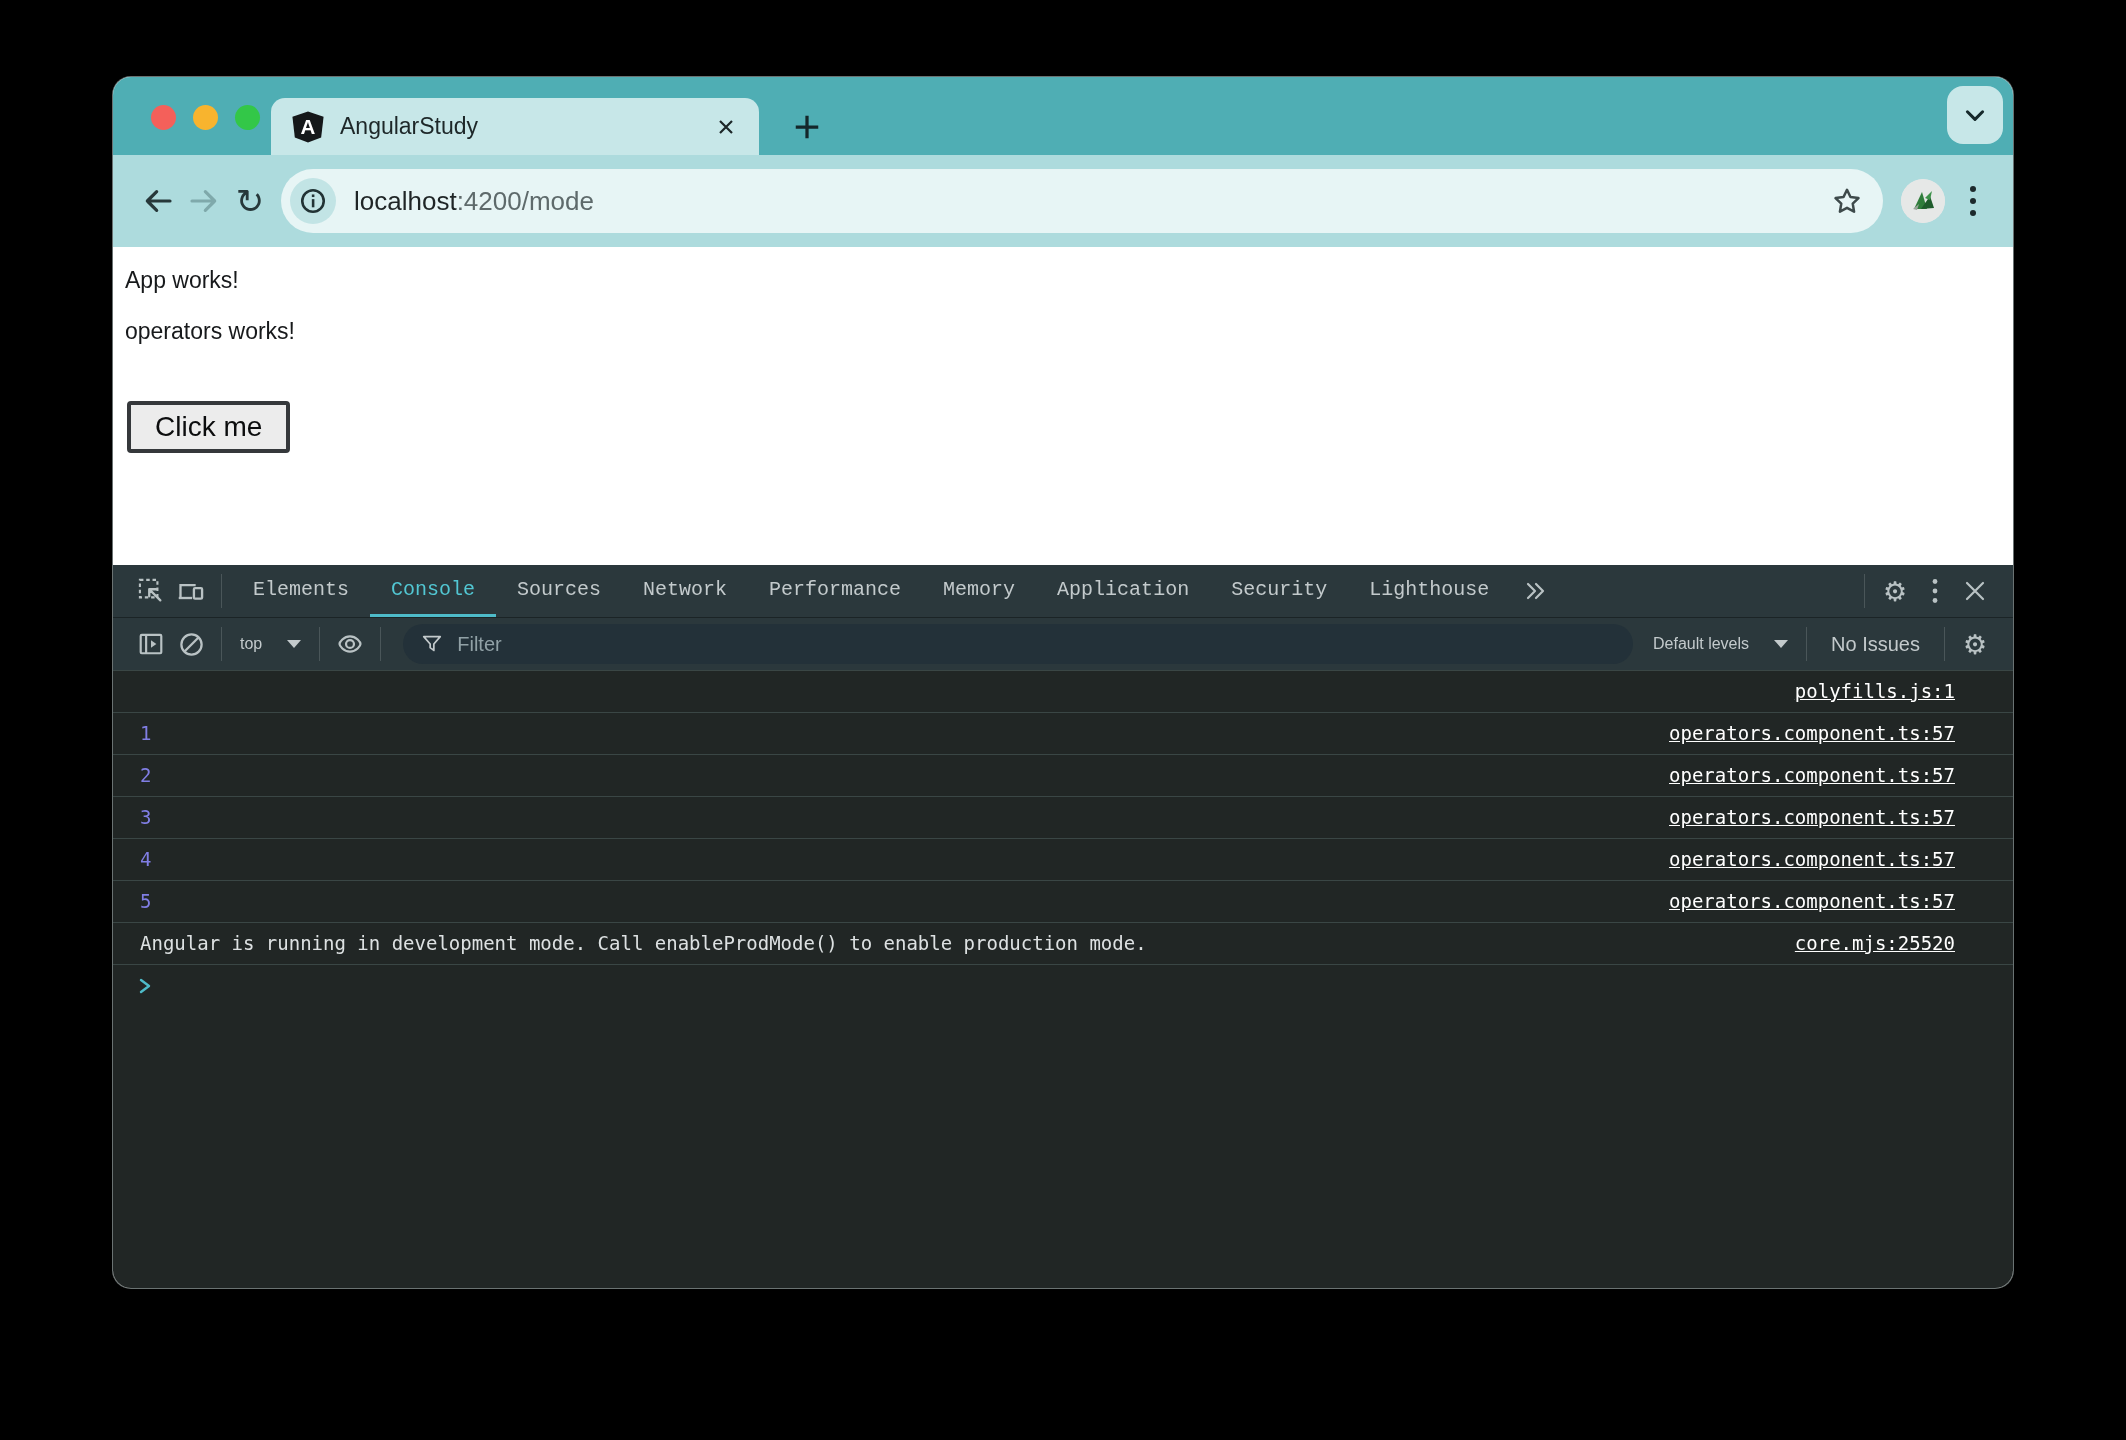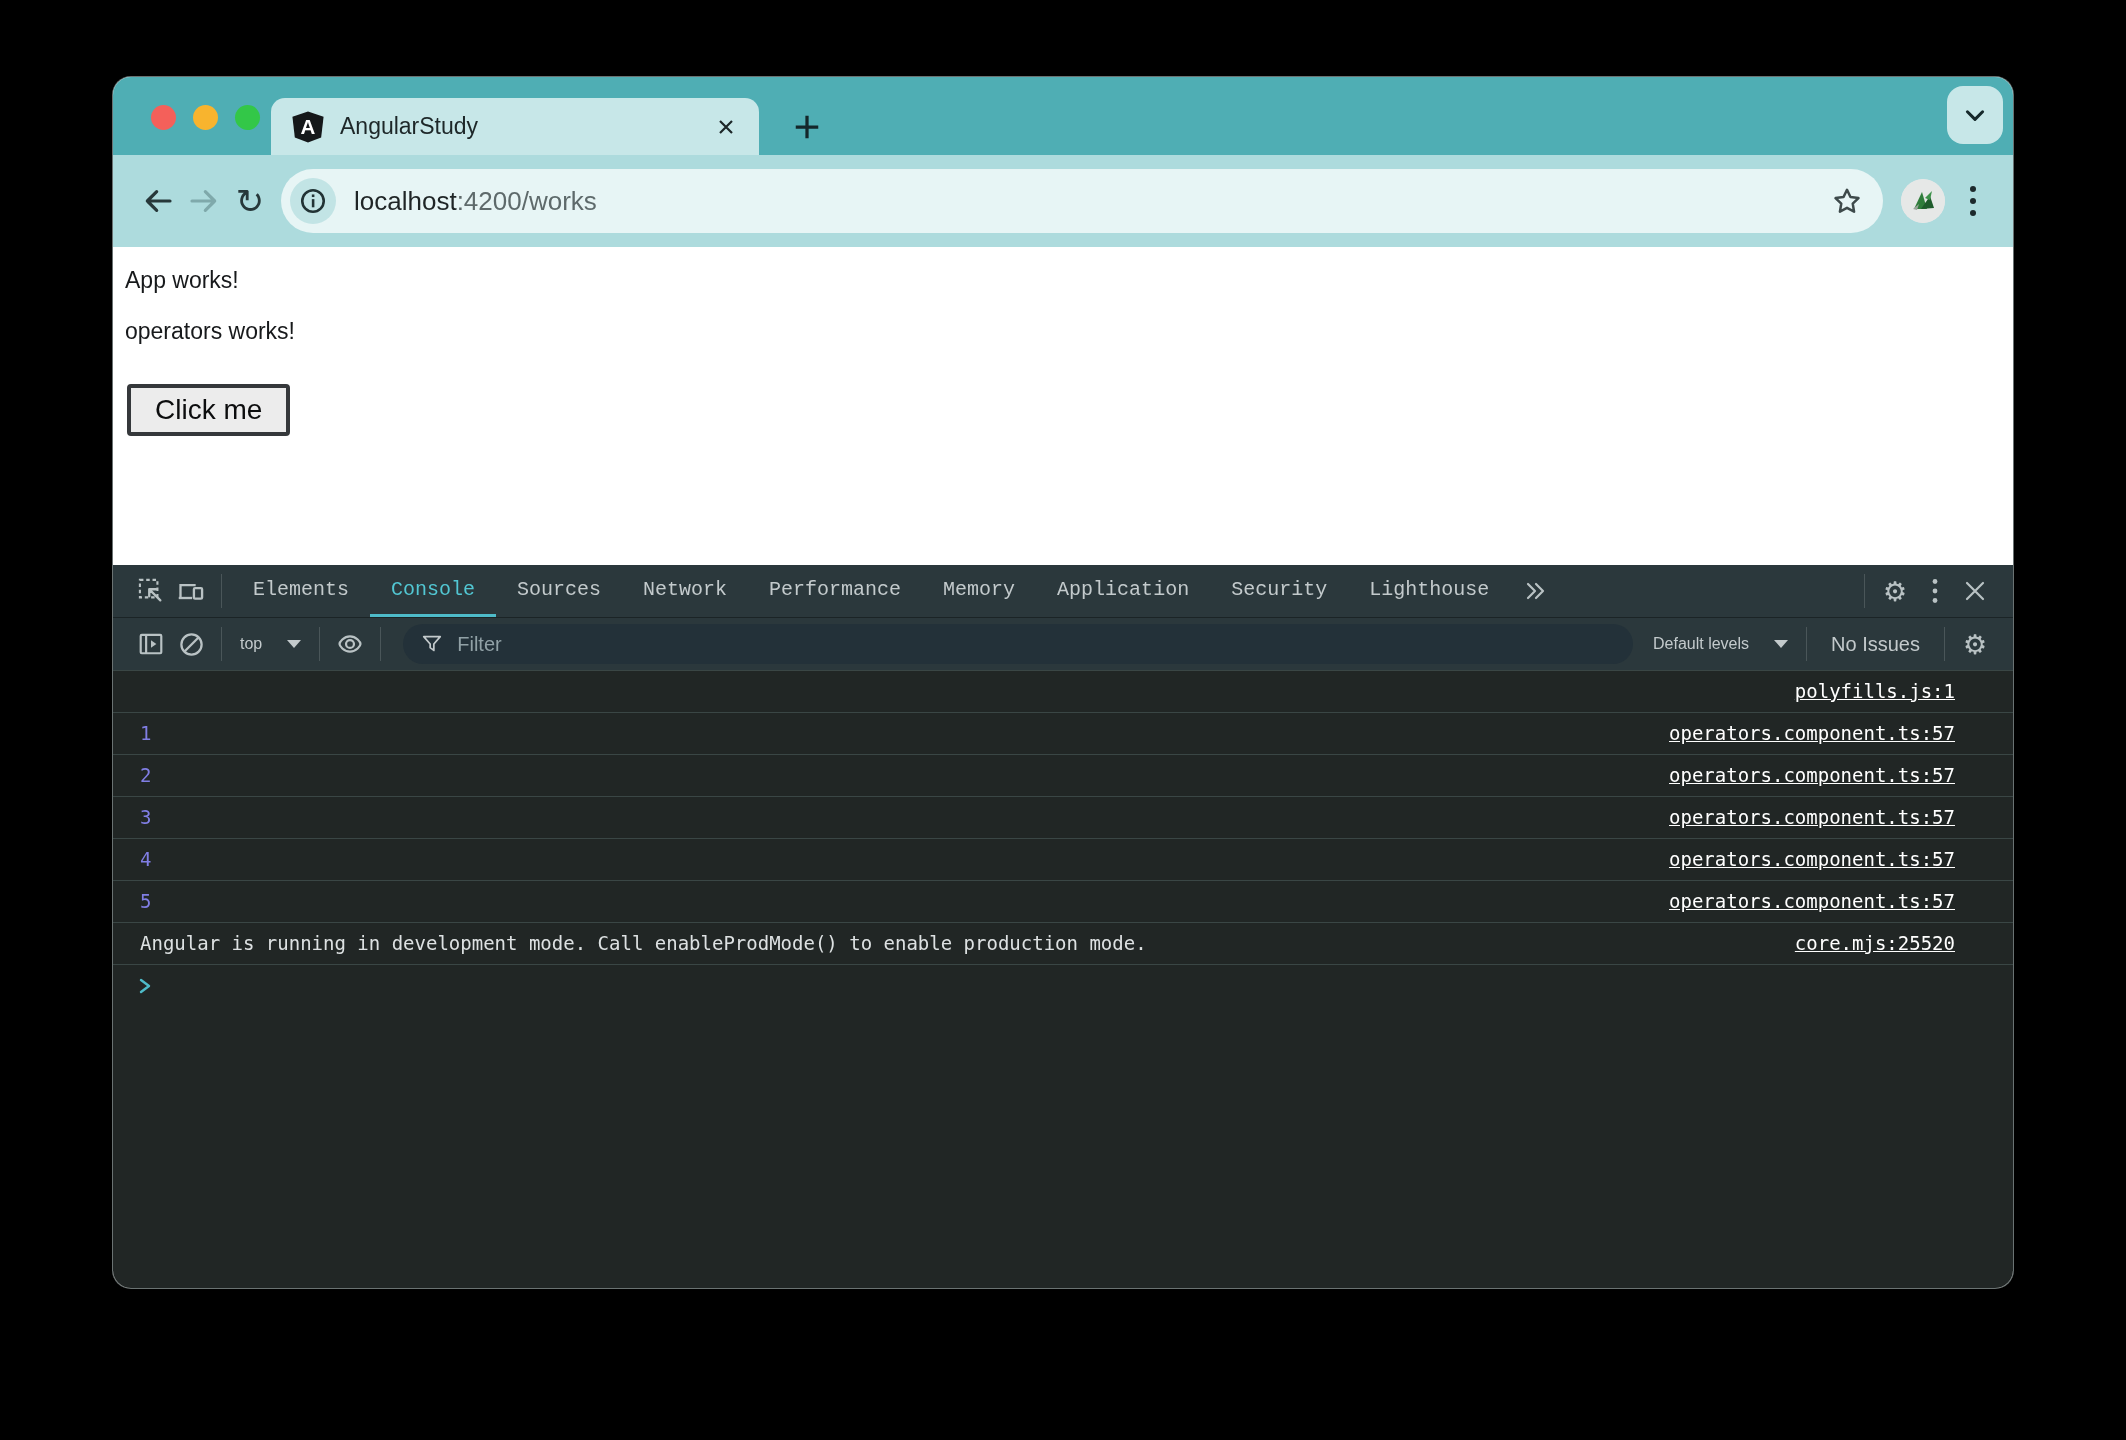--- a/index.html
+++ b/index.html
@@ -34,21 +34,21 @@
   .url{margin-left:18px;font-size:26px;color:#1F2526;white-space:nowrap;}
   .url .rest{color:#5E6A6B;}
   .star{margin-left:auto;color:#3E4A4B;display:flex;}
   .avatar{width:44px;height:44px;border-radius:50%;background:#E8E8E8;overflow:hidden;display:flex;
     align-items:center;justify-content:center;margin:0 10px 0 6px;}
   .menu-dots{width:36px;height:46px;display:flex;align-items:center;justify-content:center;color:#1c2a2c;}
   
   .page{height:318px;background:#fff;padding:14px 0 0 12px;box-sizing:border-box;color:#17191b;}
   .page-line{font-size:23px;line-height:38px;margin:0;}
   .page-line + .page-line{margin-top:13px;}
-  .click-btn{margin-top:34px;margin-left:2px;font-size:28px;font-family:"Liberation Sans",sans-serif;
+  .click-btn{margin-top:51px;margin-left:2px;font-size:28px;font-family:"Liberation Sans",sans-serif;
     background:#ECECEC;border:4px solid #35383b;border-radius:4px;padding:6px 24px;color:#0c0d0e;display:inline-block;}
   
   .devtools{height:723px;display:flex;flex-direction:column;background:#212625;color:#C3CACC;}
   .dt-tabbar{height:52px;min-height:52px;background:#2B383C;display:flex;align-items:center;
     padding:0 18px;box-sizing:border-box;}
   .dt-icon{width:40px;height:40px;display:flex;align-items:center;justify-content:center;color:#B9C2C4;}
   .dt-sep{width:1px;height:34px;background:#4a5659;margin:0 10px;}
   .dt-tabs{display:flex;height:52px;}
   .dt-tab{padding:0 21px;font-size:20px;line-height:49px;height:49px;color:#C3CACC;border-bottom:3px solid transparent;font-family:Liberation Mono, monospace;}
   .dt-tab.active{color:#52C7D3;border-bottom-color:#4EBBC9;}
@@ -133,21 +133,21 @@
       </div>
 
     <div class="omnibox">
       <span class="info-circle">
         <svg width="28" height="28" viewBox="0 0 24 24">
           <circle cx="12" cy="12" r="9.2" stroke="currentColor" stroke-width="2.2" fill="none"></circle>
           <rect x="11" y="10.4" width="2.2" height="7" fill="currentColor"></rect>
           <rect x="11" y="6.4" width="2.2" height="2.2" fill="currentColor"></rect>
         </svg>
       </span>
-      <span class="url"><span>localhost</span><span class="rest">:4200/works</span></span>
+      <span class="url"><span>localhost</span><span class="rest">:4200/mode</span></span>
       <span class="star">
         <svg width="32" height="32" viewBox="0 0 24 24">
             <path d="M12 3.6 L14.6 9 L20.6 9.8 L16.3 14 L17.3 20 L12 17.1 L6.7 20 L7.7 14 L3.4 9.8 L9.4 9 Z" stroke="currentColor" stroke-width="1.9" fill="none" stroke-linejoin="round"></path>
           </svg>
       </span>
     </div>
 
     <div class="avatar">
       <svg width="44" height="44" viewBox="0 0 44 44">
         <circle cx="22" cy="22" r="22" fill="#E6E8E7"></circle>

